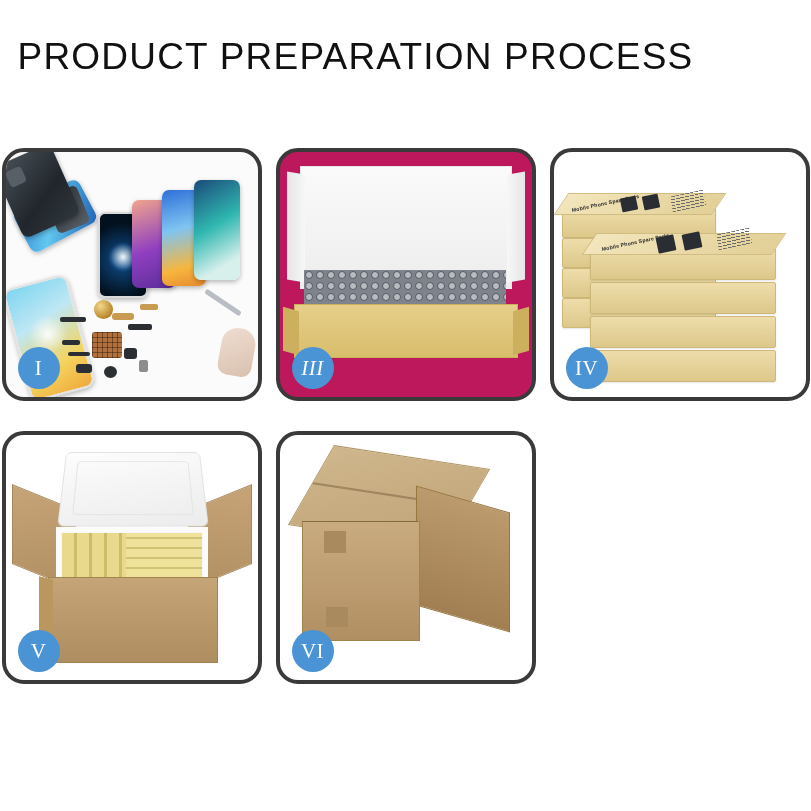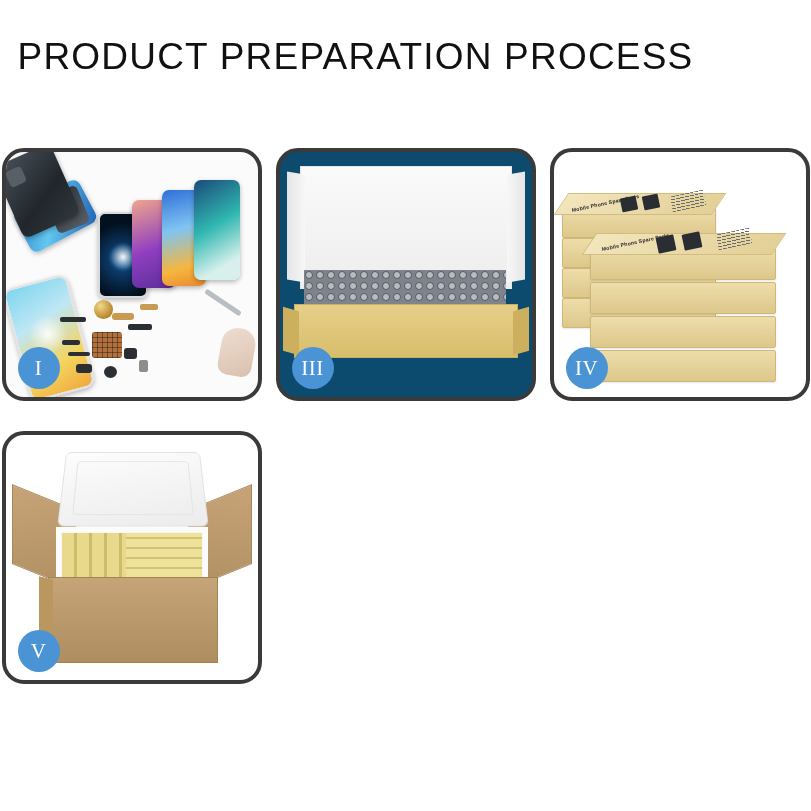--- a/index.html
+++ b/index.html
@@ -131,21 +131,21 @@
   .bb-flex{position:absolute;left:52px;top:70px;width:16px;height:120px;background:#14181b;opacity:.9;border-radius:3px;}
   .bb-tab{position:absolute;width:16px;height:16px;background:#c79a53;border-radius:3px;}
   .bb-tab.t1{left:48px;top:26px;}
   .bb-tab.t2{left:46px;top:78px;}
   .bb-tab.t3{left:34px;top:178px;}
   .bb-tab.t4{left:82px;top:178px;}
   .bb-gloss{position:absolute;inset:0;
     background:repeating-linear-gradient(104deg,rgba(255,255,255,.30) 0 6px,transparent 6px 16px);}
 
   
-  .p3{background:#0c4a6e;}
+  .p3{background:#be185d;font-style:italic;}
   .lid3{position:absolute;left:20px;top:14px;width:210px;height:122px;
     background:linear-gradient(180deg,#fafafa,#ededed);
     border:1px solid #e6e6e6;border-bottom:none;}
   .lid3::before{content:"";position:absolute;left:-14px;top:6px;width:18px;height:108px;
     background:linear-gradient(90deg,#e5e5e5,#f7f7f7);transform:skewY(10deg);}
   .lid3::after{content:"";position:absolute;right:-14px;top:6px;width:18px;height:108px;
     background:linear-gradient(270deg,#e5e5e5,#f7f7f7);transform:skewY(-10deg);}
   .foam3{position:absolute;left:24px;top:118px;width:202px;height:42px;
     background:#7e838c;
     background-image:radial-gradient(circle at 5px 5px, rgba(255,255,255,.45) 2.4px, rgba(70,76,84,.6) 3.4px, transparent 4.4px);
@@ -295,15 +295,26 @@
         <div class="flapR"></div>
         <div class="foamlid"></div>
         <div class="foambox"></div>
         <div class="ybars"></div>
         <div class="ybars2"></div>
         <div class="cartonFront"></div>
       </div>
       <div class="badge">V</div>
     </div>
 
+    <div class="panel p6">
+      <div class="panel-stage">
+        <div class="c6top"></div>
+        <div class="c6side"></div>
+        <div class="c6front"></div>
+        <div class="seam6"></div>
+        <div class="tape t1"></div>
+        <div class="tape t2"></div>
+      </div>
+      <div class="badge">VI</div>
+    </div>
 
   </div>
 </div>
 
 </body></html>

